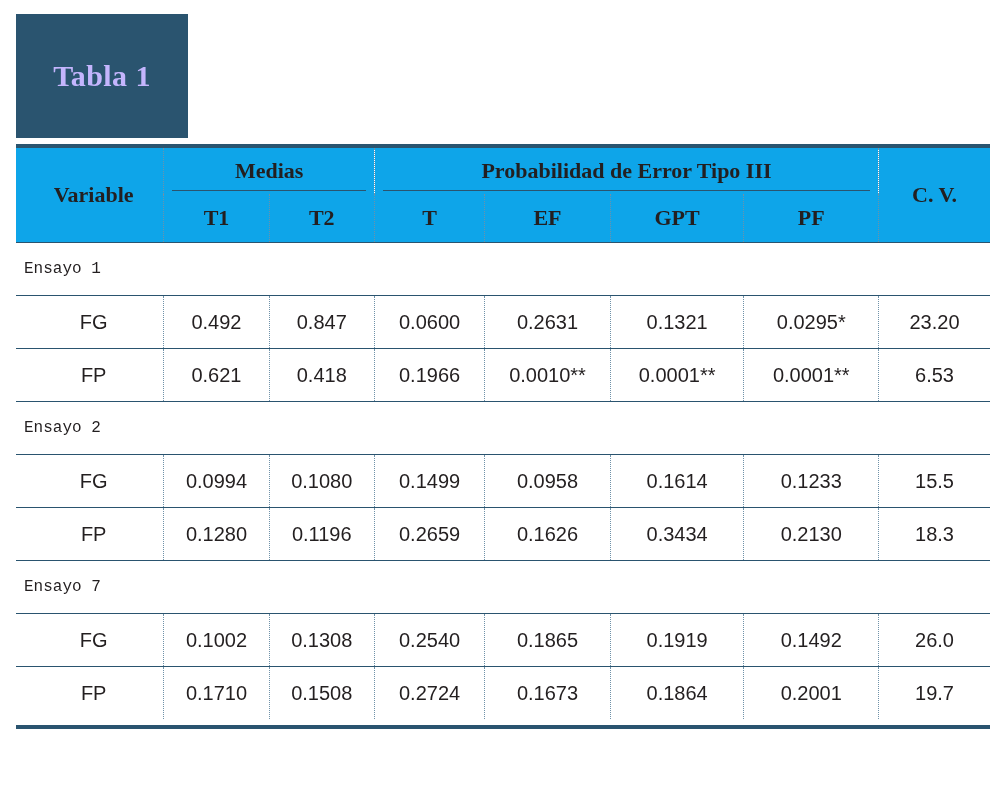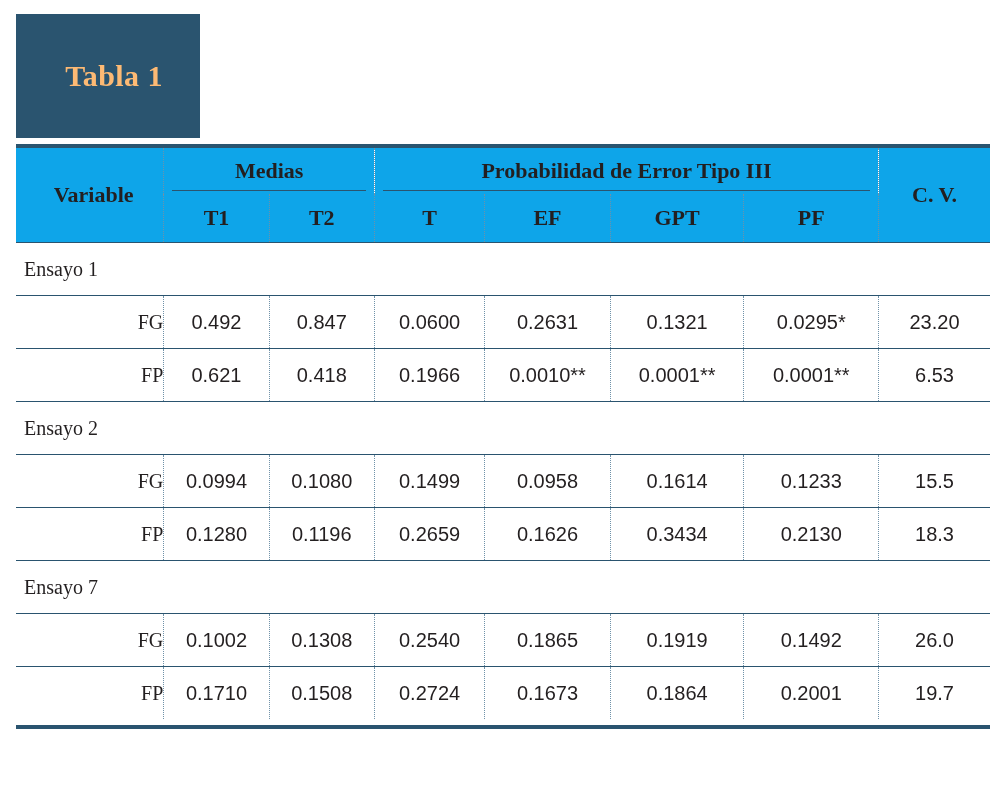--- a/index.html
+++ b/index.html
@@ -24,29 +24,28 @@
   
   .caption-row {
     display: flex;
     align-items: stretch;
     margin: 0 8px 0 8px;
   }
   .tag-box {
     width: 172px;
     min-height: 124px;
     background: #2a546f;
-    color: #fdba74;
+    color: #c4b5fd;
     display: flex;
     align-items: center;
     justify-content: center;
     font-family: "Liberation Serif", serif;
     font-weight: bold;
     font-size: 30px;
     letter-spacing: 0.4px;
-    padding-left: 12px;
   }
   .caption-text {
     flex: 1;
     padding: 6px 4px 6px 18px;
     font-family: "Liberation Serif", serif;
     font-weight: bold;
     font-size: 20.5px;
     line-height: 1.36;
     color: #231f20;
   }
@@ -124,31 +123,30 @@
   }
 
   
   tr.data td {
     height: 52px;
     border-top: 1.2px solid #2a546f;
     font-family: "Liberation Sans", sans-serif;
     font-size: 20px;
   }
   tr.data td.label {
-    text-align: right;
+    text-align: center;
     padding-left: 8px !important;
-    font-family: Liberation Serif, serif;
   }
   tr.group td {
     height: 52px;
     border-top: 1.6px solid #2a546f;
     text-align: left;
     padding-left: 8px !important;
-    font-family: Liberation Serif, serif;
-    font-size: 20px;
+    font-family: Liberation Mono, monospace;
+    font-size: 16px;
   }
   .thick-above td {
     border-top: 2.4px solid #2a546f;
   }
 </style>
 </head>
 <body>
 
 <div class="table-wrap">
 

